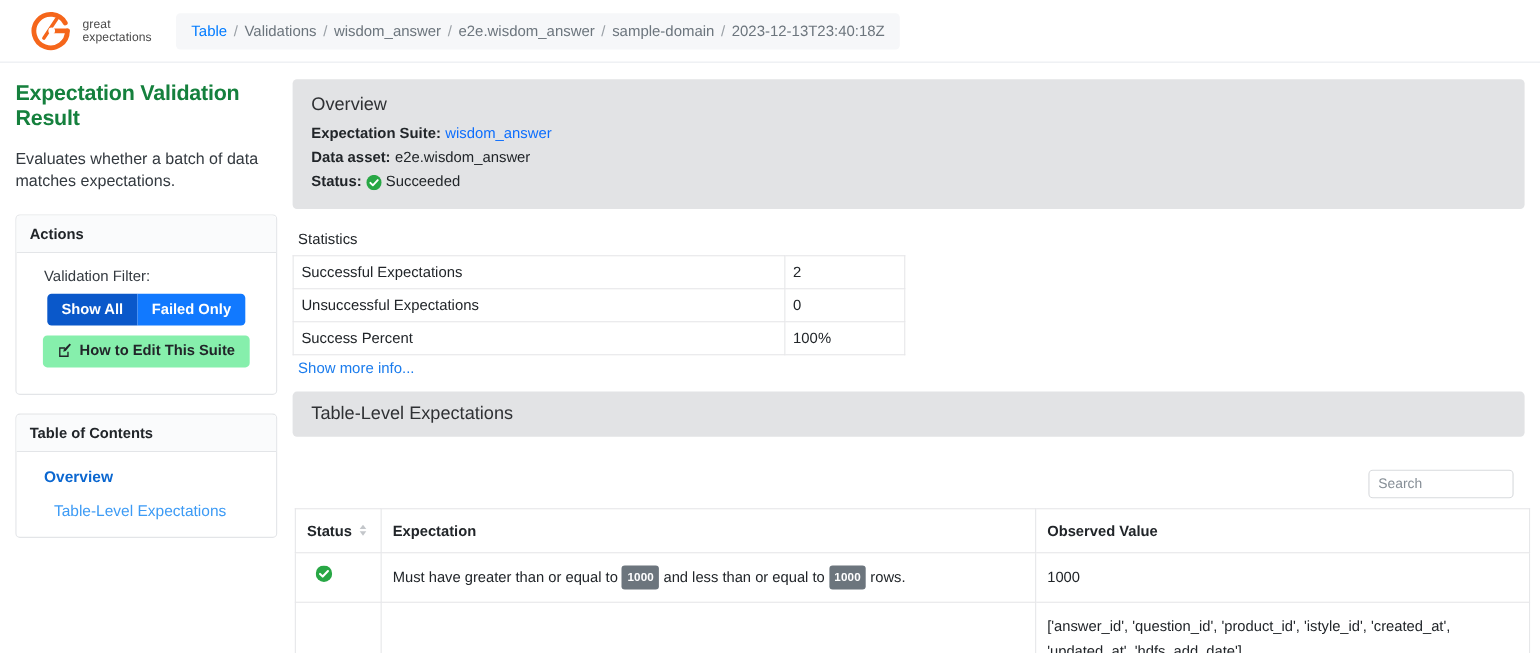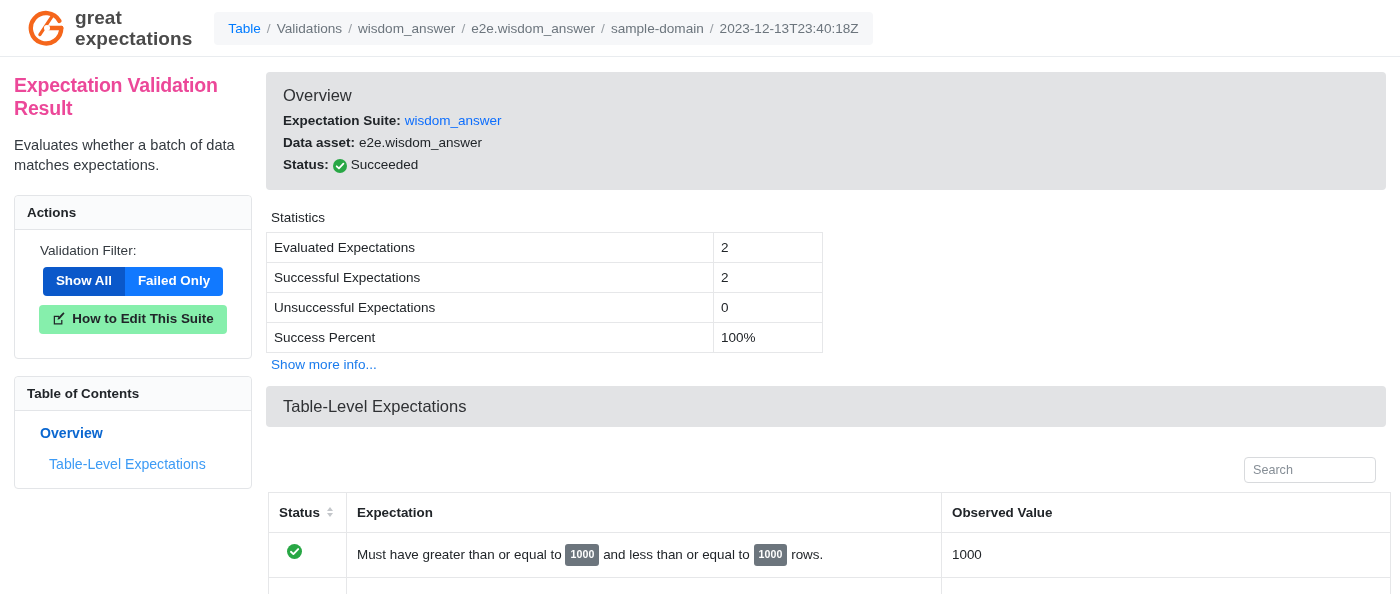--- a/index.html
+++ b/index.html
@@ -23,22 +23,22 @@
   }
   .brand {
     display: flex;
     align-items: center;
     gap: 9px;
     margin-left: 14px;
     margin-right: 22px;
   }
   .brand-mark { width: 38px; height: 38px; flex: 0 0 38px; }
   .brand-text {
-    font-size: 19px;
-    font-weight: bold;
+    font-size: 11px;
+    font-weight: normal;
     line-height: 1.12;
     color: #4a4a4a;
     letter-spacing: .1px;
   }
   .breadcrumb {
     background: #f6f7f9;
     border-radius: 4px;
     padding: 9px 14px;
     font-size: 13.6px;
     color: #6c757d;
@@ -56,21 +56,21 @@
     align-items: flex-start;
     padding: 15px 14px 0 14px;
   }
   .sidebar { width: 238px; flex: 0 0 238px; margin-right: 14px; }
   .content { flex: 1 1 auto; min-width: 0; }
 
   
   .side-title {
     font-size: 19.5px;
     font-weight: bold;
-    color: #ec4899;
+    color: #15803d;
     margin: 2px 0 9px 0;
     letter-spacing: -.2px;
   }
   .side-sub {
     font-size: 14.6px;
     color: #343a40;
     line-height: 1.42;
     margin-bottom: 19px;
   }
   .card {
@@ -350,24 +350,20 @@
         </span>
         <span class="val">Succeeded</span>
       </div>
     </section>
 
     <div class="stats-title">Statistics</div>
 
     <table class="stats">
       <tbody>
         <tr>
-          <td>Evaluated Expectations</td>
-          <td>2</td>
-        </tr>
-        <tr>
           <td>Successful Expectations</td>
           <td>2</td>
         </tr>
         <tr>
           <td>Unsuccessful Expectations</td>
           <td>0</td>
         </tr>
         <tr>
           <td>Success Percent</td>
           <td>100%</td>

